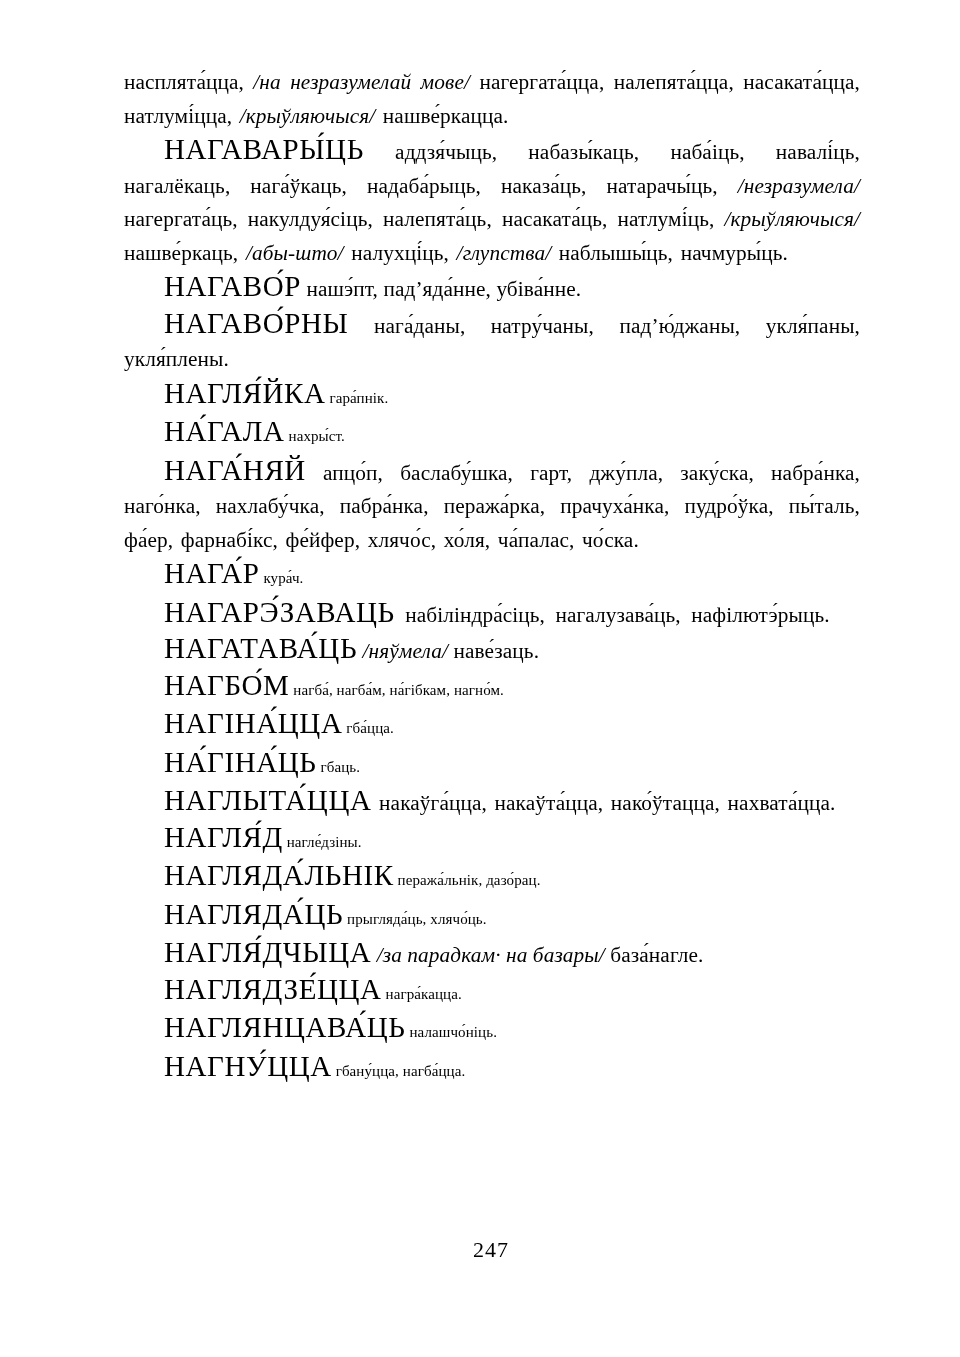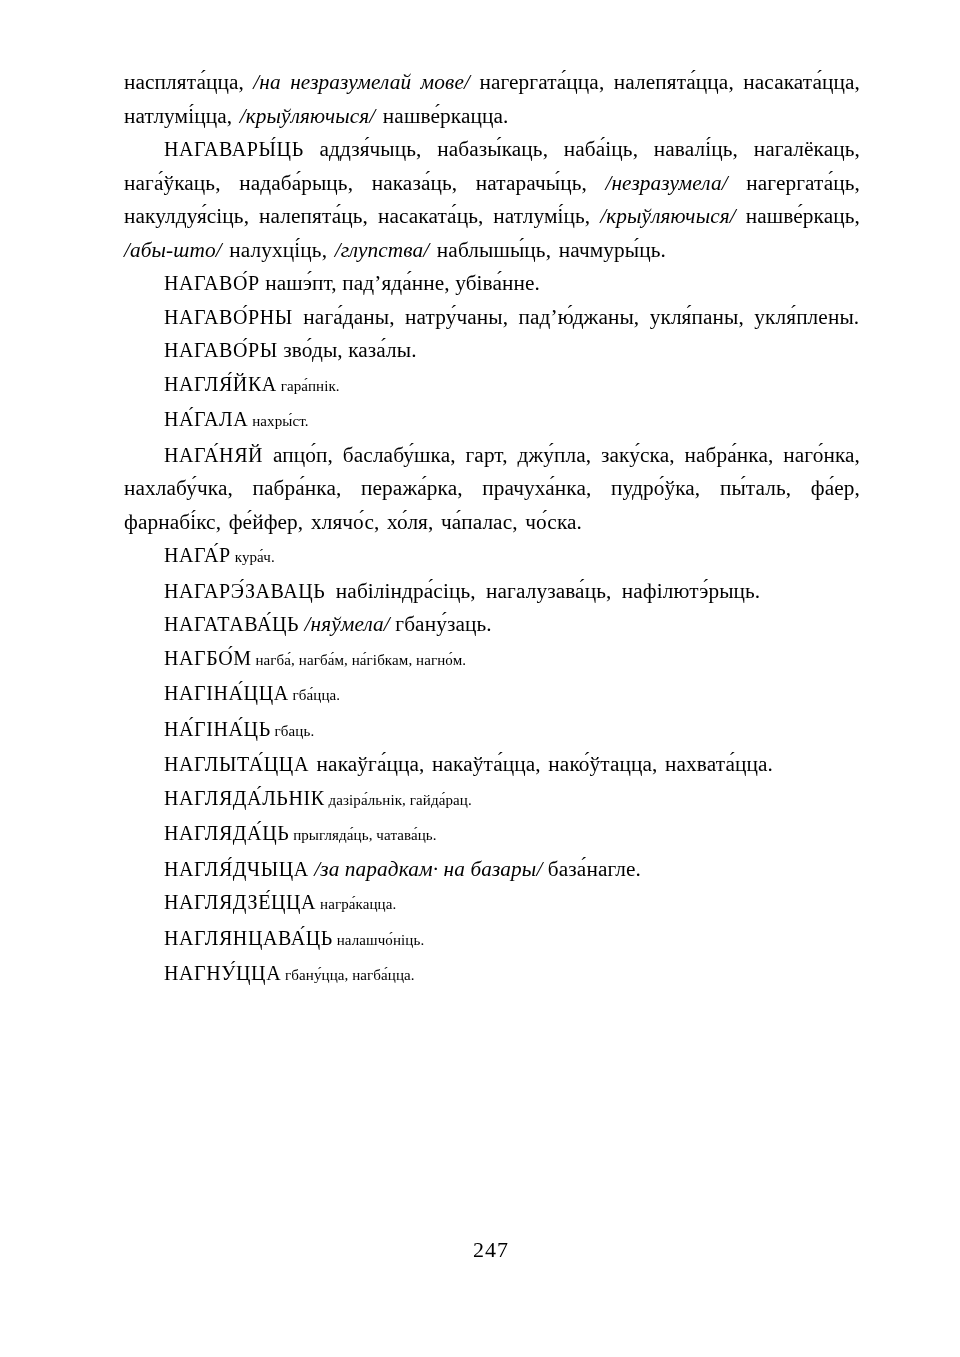--- a/index.html
+++ b/index.html
@@ -45,21 +45,21 @@
     -webkit-hyphens: none;
     hyphens: none;
   }
   
   .entry.continuation {
     text-indent: 0;
   }
 
   
   .hw {
-    font-size: 20px;
+    font-size: 29px;
     letter-spacing: 0.6px;
     white-space: nowrap;
   }
 
   
   .gl {
     font-size: 21.3px;
   }
 
   
@@ -107,23 +107,20 @@
     </p>
 
     <p class="entry">
       <span class="hw">НАГАВО́Р</span><span class="gl"> <span>нашэ́пт, пад’яда́нне, убіва́нне.</span></span>
     </p>
 
     <p class="entry wider">
       <span class="hw">НАГАВО́РНЫ</span><span class="gl"> <span>нага́даны, натру́чаны, пад’ю́джаны, укля́паны, укля́плены.</span></span>
     </p>
 
-    <p class="entry">
-      <span class="hw">НАГАВО́РЫ</span><span class="gl"> <span>зво́ды, каза́лы.</span></span>
-    </p>
 
     <p class="entry tight">
       <span class="hw">НАГЛЯ́ЙКА</span><span class="gl"> <span>гара́пнік.</span></span>
     </p>
 
     <p class="entry tight">
       <span class="hw">НА́ГАЛА</span><span class="gl"> <span>нахры́ст.</span></span>
     </p>
 
     <p class="entry wide">
@@ -132,47 +129,50 @@
 
     <p class="entry tight">
       <span class="hw">НАГА́Р</span><span class="gl"> <span>кура́ч.</span></span>
     </p>
 
     <p class="entry wider">
       <span class="hw">НАГАРЭ́ЗАВАЦЬ</span><span class="gl"> <span>набіліндра́сіць, нагалузава́ць, нафілютэ́рыць.</span></span>
     </p>
 
     <p class="entry">
-      <span class="hw">НАГАТАВА́ЦЬ</span><span class="gl"> <i class="it">/няўмела/</i><span> гбану́заць.</span></span>
+      <span class="hw">НАГАТАВА́ЦЬ</span><span class="gl"> <i class="it">/няўмела/</i><span> наве́заць.</span></span>
     </p>
 
     <p class="entry tight">
       <span class="hw">НАГБО́М</span><span class="gl"> <span>нагба́, нагба́м, на́гібкам, нагно́м.</span></span>
     </p>
 
     <p class="entry tight">
       <span class="hw">НАГІНА́ЦЦА</span><span class="gl"> <span>гба́цца.</span></span>
     </p>
 
     <p class="entry tight">
       <span class="hw">НА́ГІНА́ЦЬ</span><span class="gl"> <span>гбаць.</span></span>
     </p>
 
     <p class="entry wide">
       <span class="hw">НАГЛЫТА́ЦЦА</span><span class="gl"> <span>накаўга́цца, накаўта́цца, нако́ўтацца, нахвата́цца.</span></span>
     </p>
 
+    <p class="entry tight">
+      <span class="hw">НАГЛЯ́Д</span><span class="gl"> <span>нагле́дзіны.</span></span>
+    </p>
 
     <p class="entry tight">
-      <span class="hw">НАГЛЯДА́ЛЬНІК</span><span class="gl"> <span>дазіра́льнік, гайда́рац.</span></span>
+      <span class="hw">НАГЛЯДА́ЛЬНІК</span><span class="gl"> <span>пеража́льнік, дазо́рац.</span></span>
     </p>
 
 
     <p class="entry tight">
-      <span class="hw">НАГЛЯДА́ЦЬ</span><span class="gl"> <span>прыгляда́ць, чатава́ць.</span></span>
+      <span class="hw">НАГЛЯДА́ЦЬ</span><span class="gl"> <span>прыгляда́ць, хлячо́ць.</span></span>
     </p>
 
 
     <p class="entry">
       <span class="hw">НАГЛЯ́ДЧЫЦА</span><span class="gl"> <i class="it">/за парадкам· на базары/</i><span> база́нагле.</span></span>
     </p>
 
     <p class="entry tight">
       <span class="hw">НАГЛЯДЗЕ́ЦЦА</span><span class="gl"> <span>награ́кацца.</span></span>
     </p>

